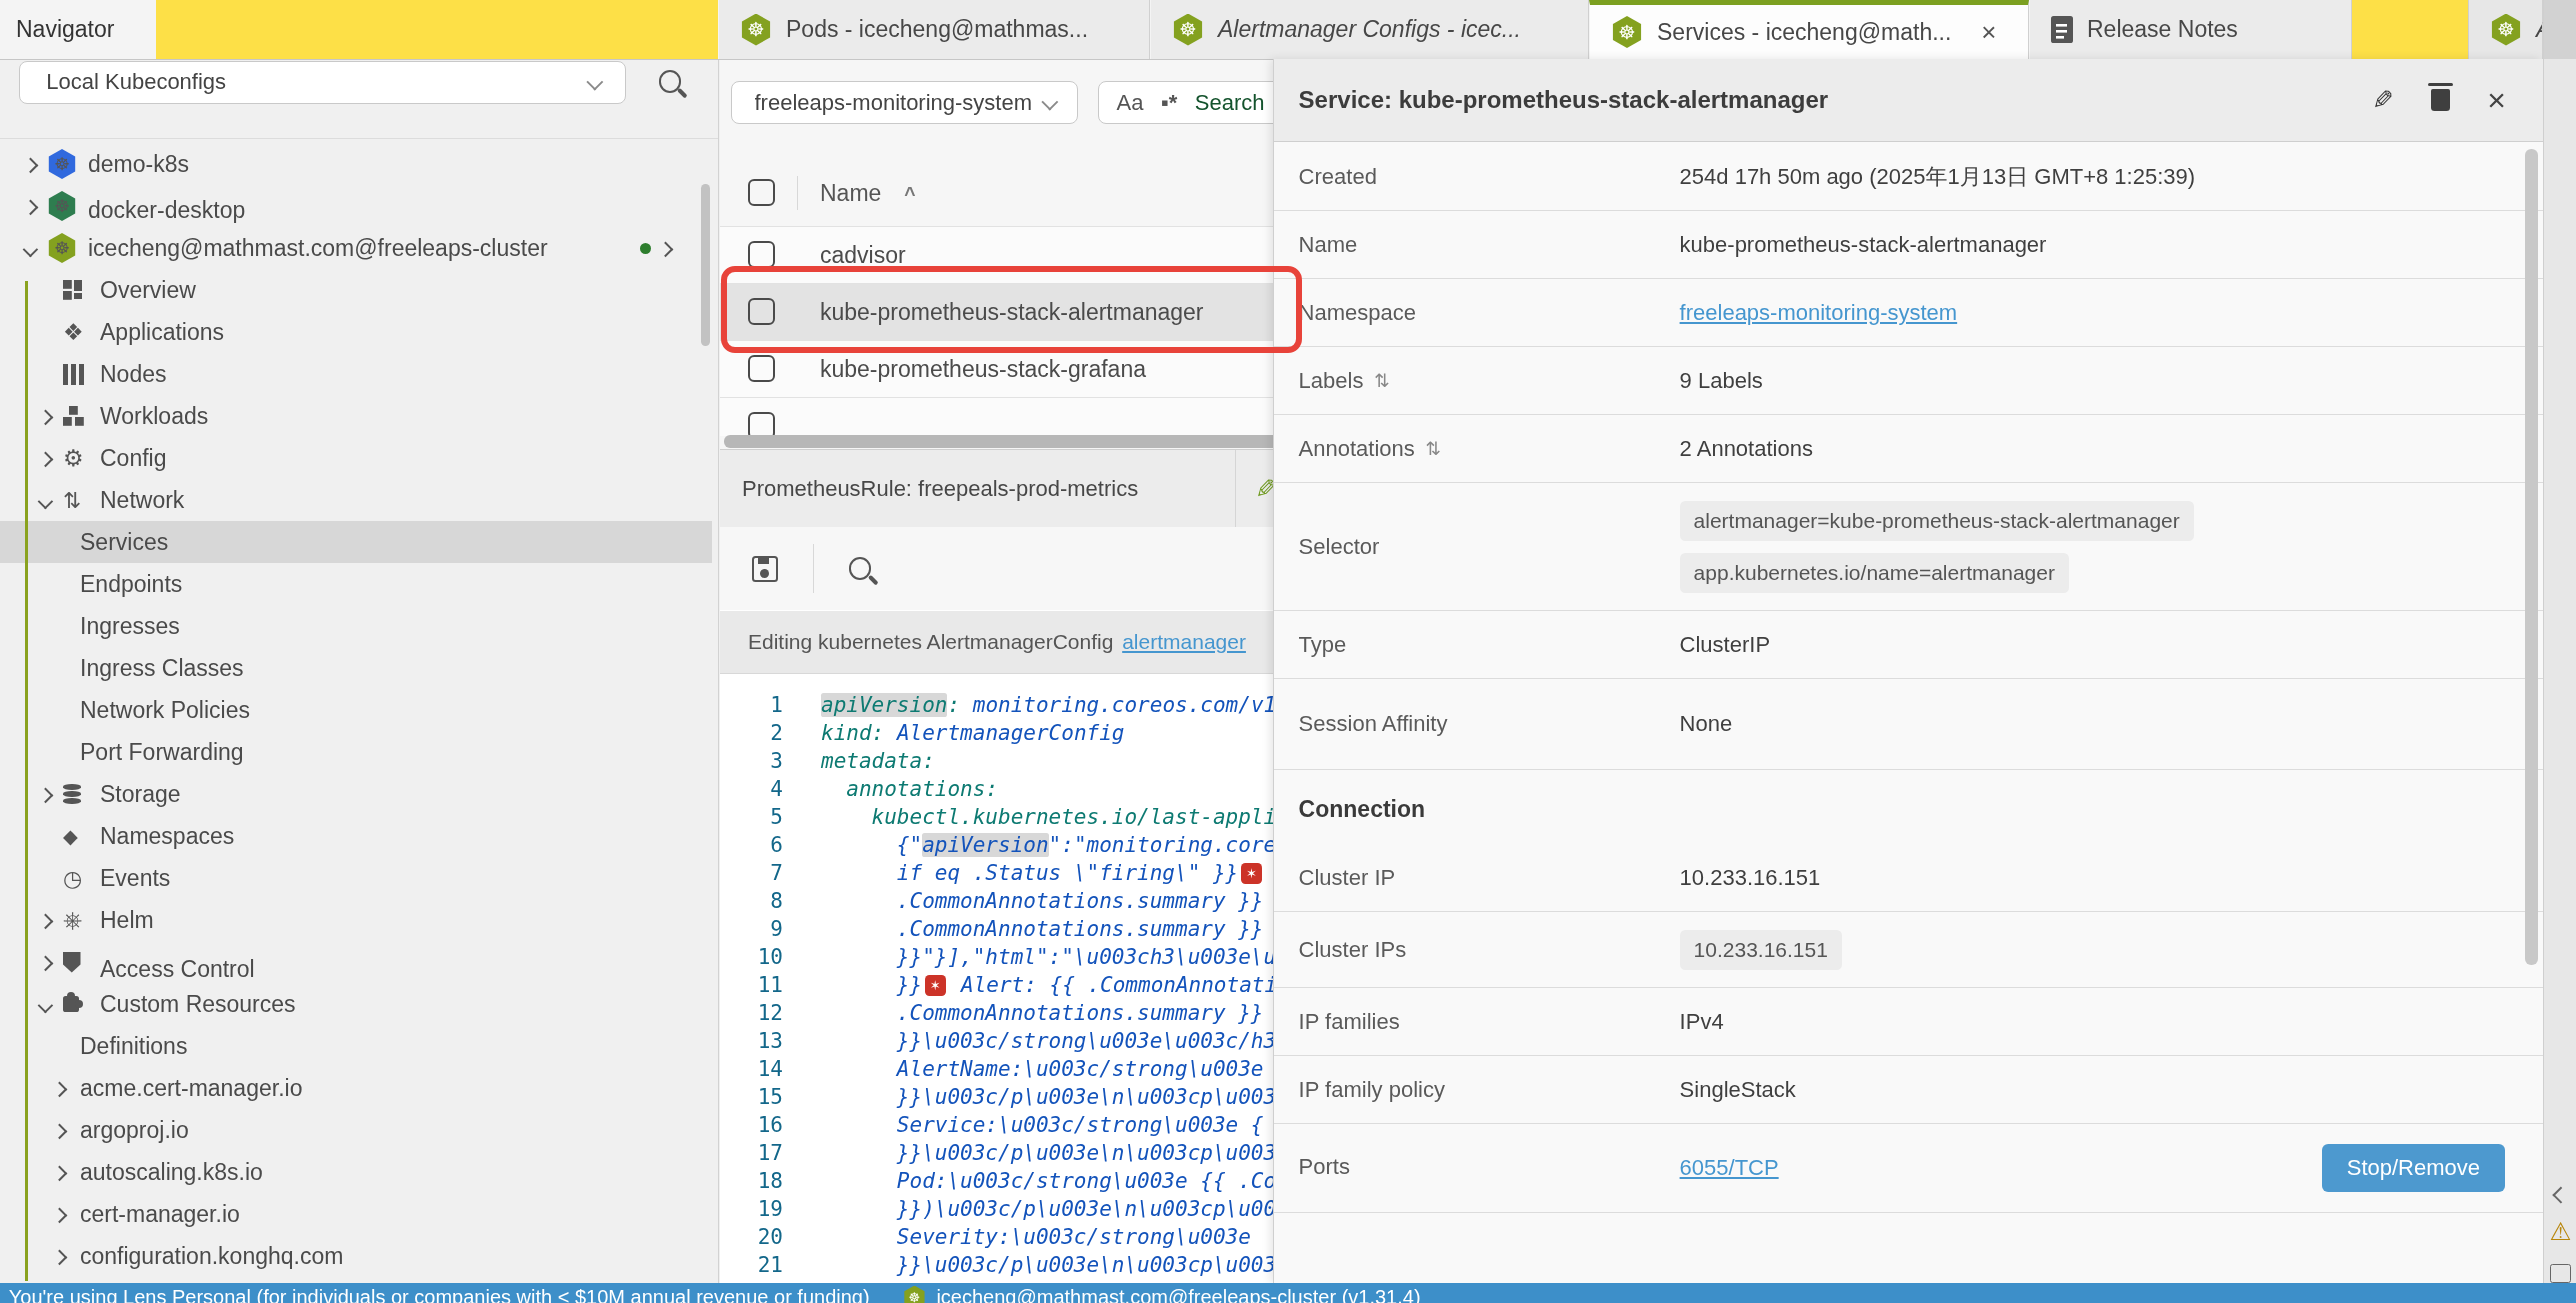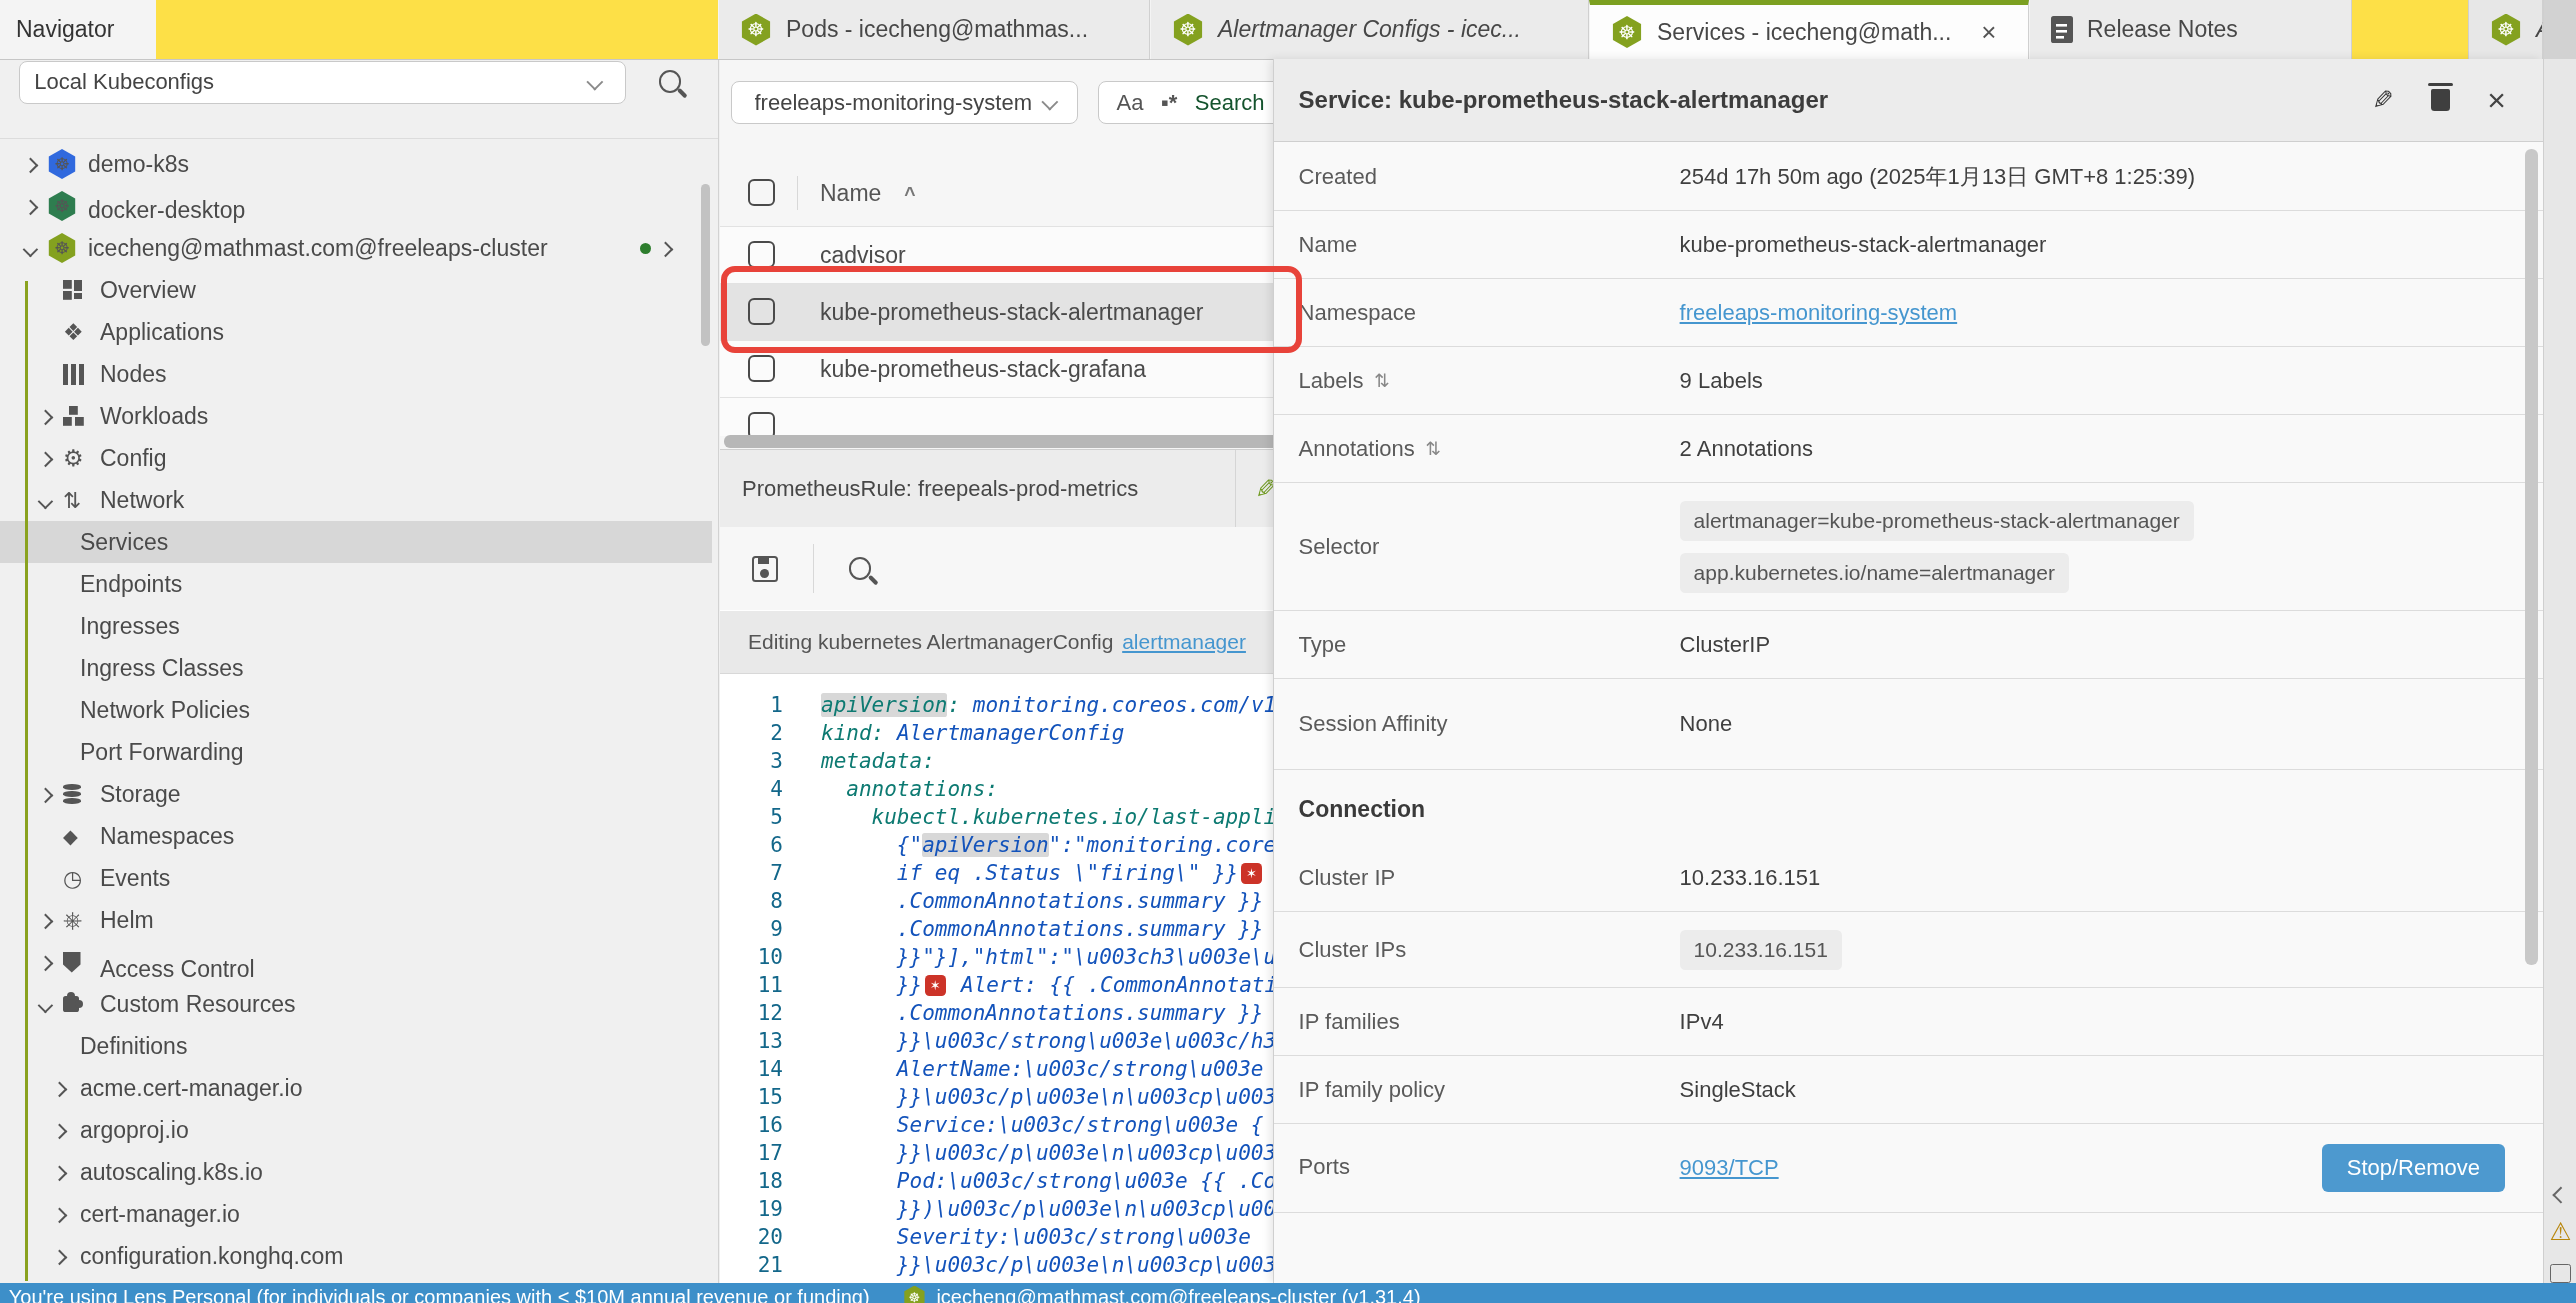--- a/index.html
+++ b/index.html
@@ -19,21 +19,21 @@
   .docicon{display:inline-block;width:22px;height:27px;background:#555;border-radius:2.6px;background-image:linear-gradient(#fff,#fff),linear-gradient(#fff,#fff),linear-gradient(#fff,#fff);background-size:11.4px 2.6px,11.4px 2.6px,8px 2.6px;background-position:5.3px 8px,5.3px 14px,5.3px 20px;background-repeat:no-repeat;}
   .overflow-dots{position:absolute;right:21px;top:1.8px;font-size:21px;color:#666;letter-spacing:2.6px;}
 
   
   .sidebar{position:absolute;left:0;top:59px;width:719px;height:1224px;background:#f0f0f0;border-right:0.9px solid #d2d2d2;z-index:5;box-sizing:border-box;}
   .kubeconfig-row{position:relative;height:79px;border-bottom:0.9px solid #dcdcdc;}
   .select{position:absolute;display:flex;align-items:center;background:#fff;border:1.8px solid #c9c9c9;border-radius:8px;font-size:22px;color:#444;box-sizing:border-box;}
   .select .sel-label{white-space:nowrap;overflow:hidden;}
   .chev{display:inline-block;width:9.7px;height:9.7px;border-right:2.6px solid #8a8a8a;border-bottom:2.6px solid #8a8a8a;}
   .chev.down{transform:rotate(45deg);}
-  .kc-select{left:19.3px;top:1.8px;width:607px;height:43px;padding:0 14px;}
+  .kc-select{left:19.3px;top:1.8px;width:607px;height:43px;padding:0 26px;}
   .kc-select .chev{position:absolute;right:24.6px;top:14px;}
   .mag{display:inline-block;width:18.4px;height:18.4px;border:2.6px solid #555;border-radius:50%;position:relative;}
   .mag::after{content:"";position:absolute;width:10.5px;height:3.5px;background:#555;transform:rotate(45deg);right:-8.8px;bottom:-3.5px;border-radius:1.8px;}
   .sb-search{position:absolute;right:37px;top:11.4px;}
   .tree{position:absolute;left:0;top:84px;width:712px;}
   .trow{position:relative;height:42px;display:flex;align-items:center;font-size:23px;color:#4a4a4a;cursor:default;}
   .trow.selected{background:#d7d7d7;}
   .trow .tchev{position:absolute;width:8.8px;height:8.8px;border-right:2.2px solid #555;border-bottom:2.2px solid #555;top:16.7px;}
   .tchev.right{transform:rotate(-45deg);}
   .tchev.down{transform:rotate(45deg);}
@@ -466,21 +466,21 @@
             <span>IP family policy</span>
           </span>
           <span class="dvalue">SingleStack</span>
         </div>
         <div class="drow" style="align-items: flex-start;">
           <span class="dlabel" style="padding-top: 30px;">
             <span>Ports</span>
           </span>
           <div class="portlines">
             <div class="portline">
-              <a href="#">9093/TCP</a>
+              <a href="#">6055/TCP</a>
               <button class="portbtn">Stop/Remove</button>
             </div>
           </div>
         </div>
       </div>
     <div class="drawer-scroll"></div>
   </aside>
 
   <div class="rail">
     <div class="rail-top"></div>

